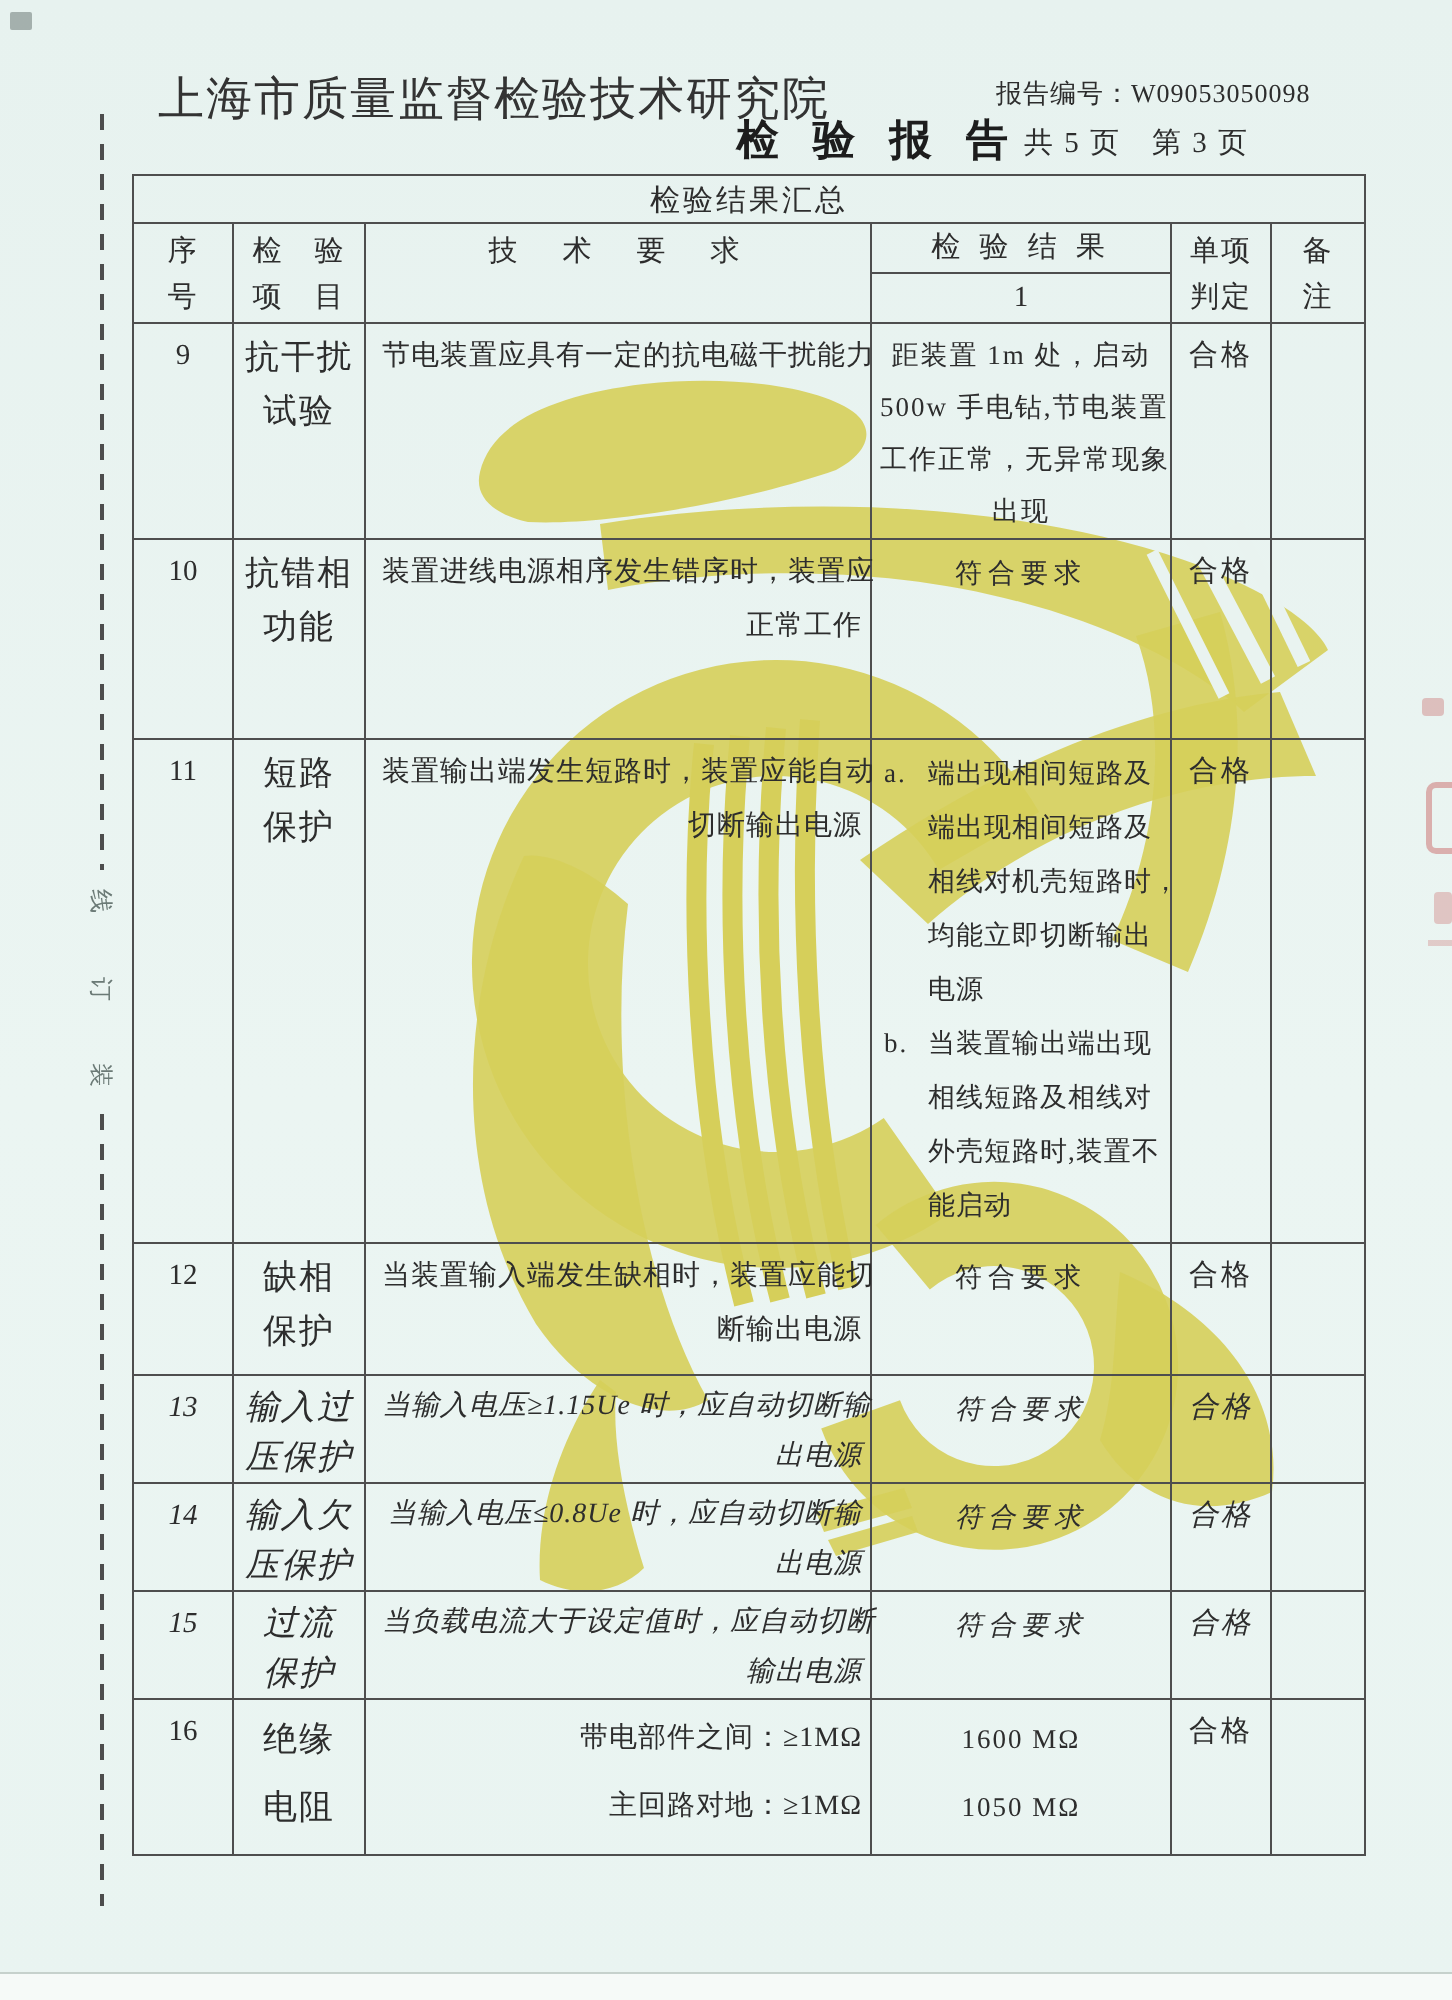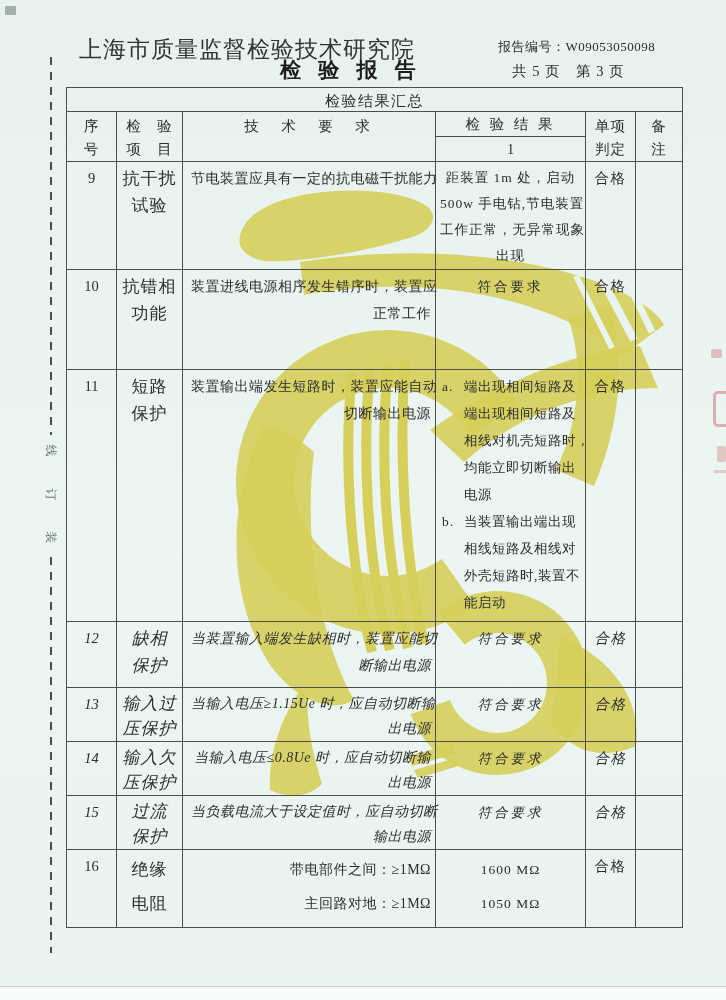--- a/index.html
+++ b/index.html
@@ -7,40 +7,40 @@
     position:relative; width:726px; height:1000px; overflow:hidden;
     background:linear-gradient(180deg,#e7f2ef 0%,#ebf5f2 55%,#e9f4f1 100%);
     font-family:"Liberation Serif","DejaVu Serif",serif; color:#2d2d2d;
   }
   .wm { position:absolute; left:0; top:0; z-index:0; pointer-events:none; }
   .content { position:absolute; inset:0; z-index:1; }
 
   
   .org-name  { position:absolute; left:79px;  top:34px;  font-size:23px; letter-spacing:1px; color:#333; }
   .report-no { position:absolute; left:498px; top:38px;  font-size:13px; letter-spacing:.5px; }
-  .title     { position:absolute; left:280px; top:56px;  width:230px; text-align:left;
+  .title     { position:absolute; left:280px; top:56px;  width:230px; text-align:right;
                font-size:21px; font-weight:700; letter-spacing:6px; color:#1d1d1d; }
   .pagination{ position:absolute; left:512px; top:62px;  font-size:14.5px; letter-spacing:1px; }
 
   
   .dash-a { position:absolute; left:50px; top:57px;  width:2px; height:378px;
             background:repeating-linear-gradient(180deg,#4d4d4d 0 8px,transparent 8px 15px); }
   .dash-b { position:absolute; left:50px; top:557px; width:2px; height:396px;
             background:repeating-linear-gradient(180deg,#4d4d4d 0 8px,transparent 8px 15px); }
   .bind-ch { position:absolute; left:42px; width:16px; font-size:12px; color:#6b7a76;
              transform:rotate(90deg); }
   .bc1 { top:444px; } .bc2 { top:488px; } .bc3 { top:531px; }
 
   
   .tbl-wrap { position:absolute; left:66px; top:87px; }
   table { border-collapse:collapse; table-layout:fixed; width:616px; }
   td { border:1px solid #4e4e4e; vertical-align:top; padding:3px 4px 0; background:transparent;margin-left:33px; }
   .hcap  td { height:19px; } .hhead td { height:46px; }
   .h0 td { height:104px; } .h1 td { height:96px; } .h2 td { height:248px; }
-  .h3 td { height:62px;font-style:italic; }  .h4 td,.h5 td,.h6 td { height:50px;font-style:italic; } .h7 td { height:74px; }
+  .h3 td { height:62px; }  .h4 td,.h5 td,.h6 td { height:50px;font-style:italic; } .h7 td { height:74px; }
 
   .cap { text-align:center; font-size:15px; letter-spacing:1.5px; line-height:20px; }
   .hc  { text-align:center; font-size:14.5px; letter-spacing:1px; }
   .hc .l { line-height:23px; }
   .hd-req { letter-spacing:4px; line-height:23px; }
   .hd-res { padding:0 !important; }
   .hd-res .top { height:24px; line-height:25px; border-bottom:1px solid #4e4e4e; letter-spacing:3px; }
   .hd-res .bot { height:24px; line-height:24px; letter-spacing:0; }
 
   .c-seq    { text-align:center; font-size:14.5px; line-height:27px; }

